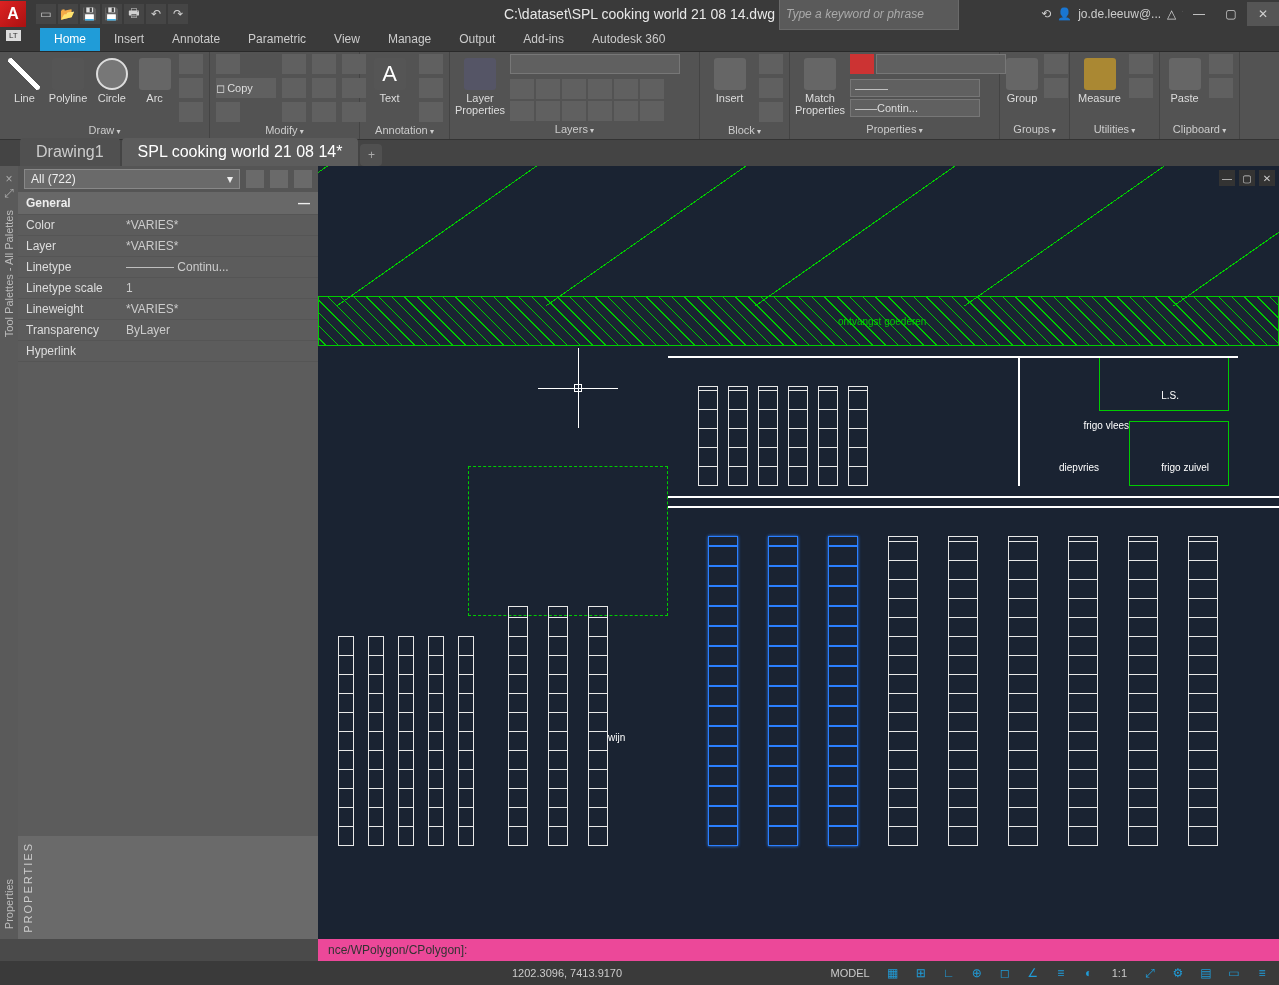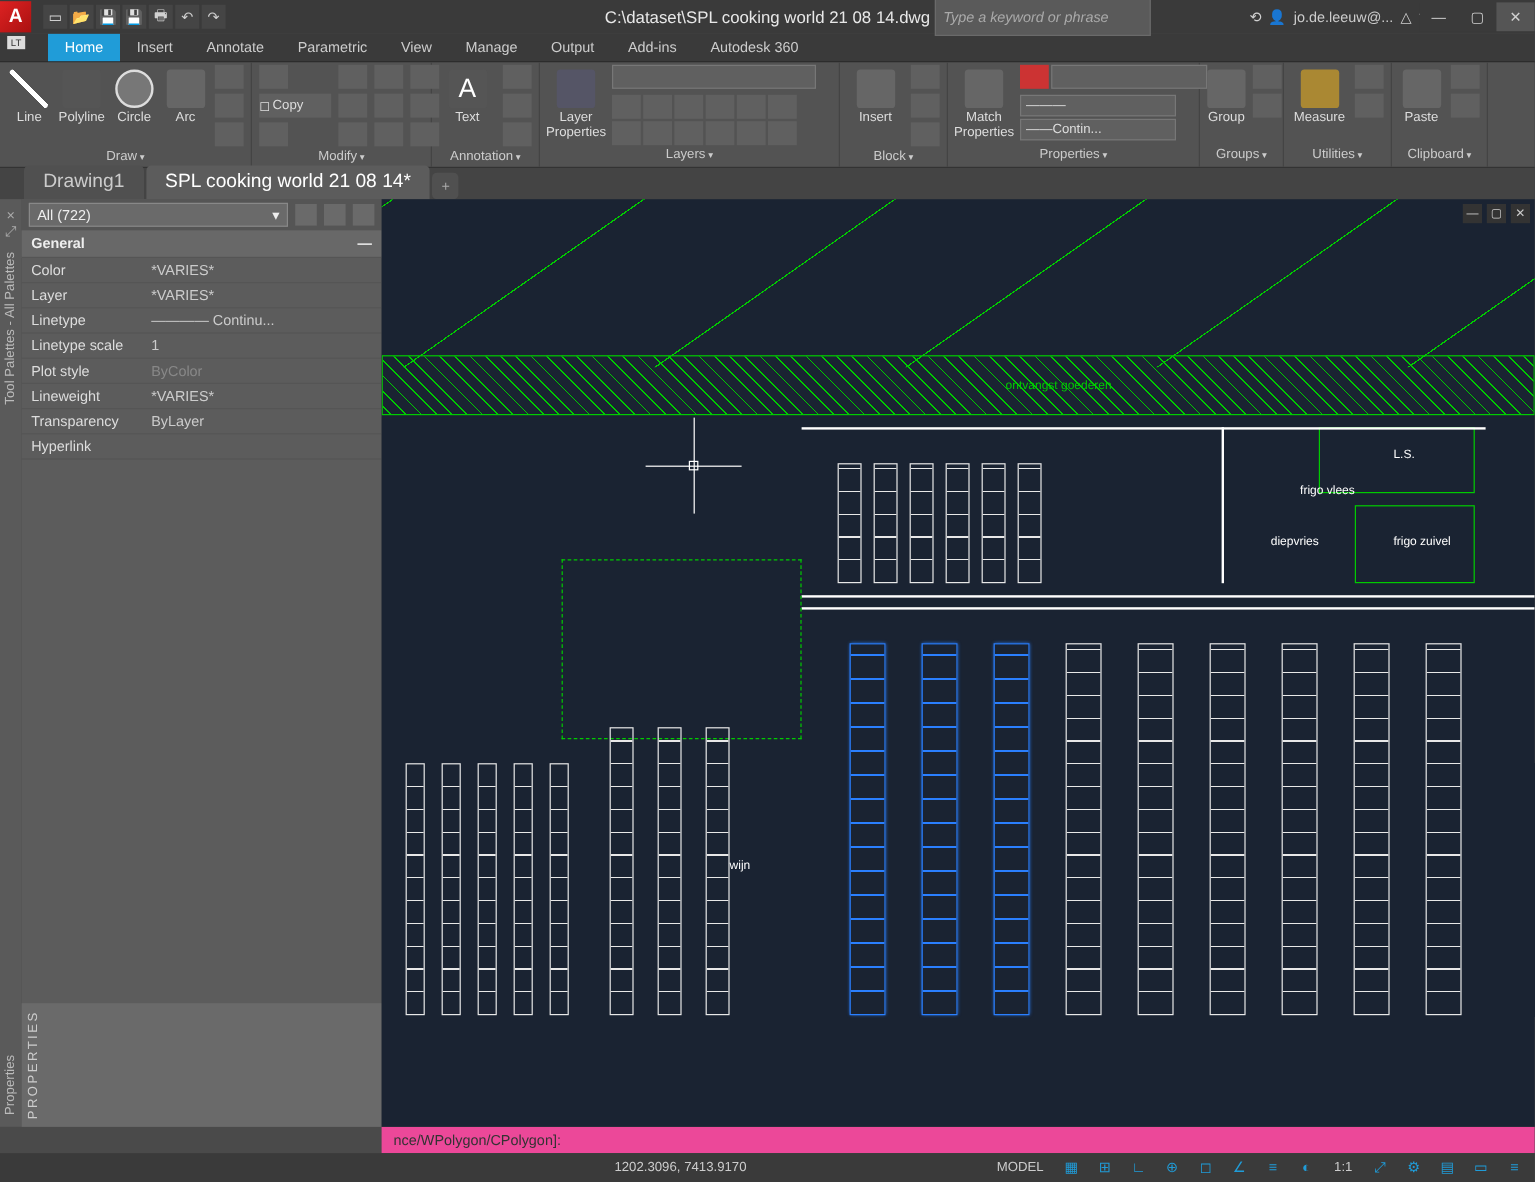--- a/index.html
+++ b/index.html
@@ -64,21 +64,21 @@
 
 .canvas-area { flex: 1; position: relative; background: #1a2332; overflow: hidden; }
 .canvas-controls { position: absolute; top: 4px; right: 4px; display: flex; gap: 4px; z-index: 10;}
 .canvas-ctrl { width: 16px; height: 16px; background: #333; color: #ccc; display: flex; align-items: center; justify-content: center; font-size: 10px;}
 
 
 .drawing-layer { position: absolute; inset: 0; }
 .green-hatch { position: absolute; left: 0; right: 0; top: 130px; height: 50px; background: repeating-linear-gradient(45deg, transparent, transparent 4px, #0c0 4px, #0c0 5px, transparent 5px, transparent 9px); border: 1px solid #0c0;}
 .diag-lines { position:absolute; left:0; right:0; top:0; height:140px; background: repeating-linear-gradient(-35deg, transparent 0, transparent 60px, #0c0 60px, #0c0 61px, transparent 61px, transparent 120px);}
 .room-label { position: absolute; color: #0c0; font-size: 10px; }
-.white-room-label { position:absolute; color:#fff; font-size:10px;}
+.white-room-label { position:absolute; color:#fff; font-size:10px;margin-top:16px;}
 .shelf { position: absolute; border: 1px solid #fff; }
 .shelf.white { border-color:#e8e8e8; background: repeating-linear-gradient(0deg, transparent, transparent 18px, #e8e8e8 18px, #e8e8e8 19px);}
 .shelf.blue { border-color:#2a7fff; box-shadow:0 0 3px #2a7fff; background: repeating-linear-gradient(0deg, transparent, transparent 18px, #2a7fff 18px, #2a7fff 20px);}
 .wall-h { position:absolute; height:2px; background:#fff; }
 .wall-v { position:absolute; width:2px; background:#fff;}
 .green-box { position:absolute; border:1px solid #0c0;}
 .crosshair-h { position:absolute; width:80px; height:1px; background:#fff;}
 .crosshair-v { position:absolute; width:1px; height:80px; background:#fff;}
 .cursor-box { position:absolute; width:8px; height:8px; border:1px solid #fff;}
 
@@ -354,24 +354,20 @@
         <div class="prop-name">Layer</div>
         <div class="prop-val">*VARIES*</div>
       </div>
     <div class="prop-row">
         <div class="prop-name">Linetype</div>
         <div class="prop-val">———— Continu...</div>
       </div>
     <div class="prop-row">
         <div class="prop-name">Linetype scale</div>
         <div class="prop-val">1</div>
-      </div>
-    <div class="prop-row">
-        <div class="prop-name">Plot style</div>
-        <div class="prop-val" style="color:#888">ByColor</div>
       </div>
     <div class="prop-row">
         <div class="prop-name">Lineweight</div>
         <div class="prop-val">*VARIES*</div>
       </div>
     <div class="prop-row">
         <div class="prop-name">Transparency</div>
         <div class="prop-val">ByLayer</div>
       </div>
     <div class="prop-row">

